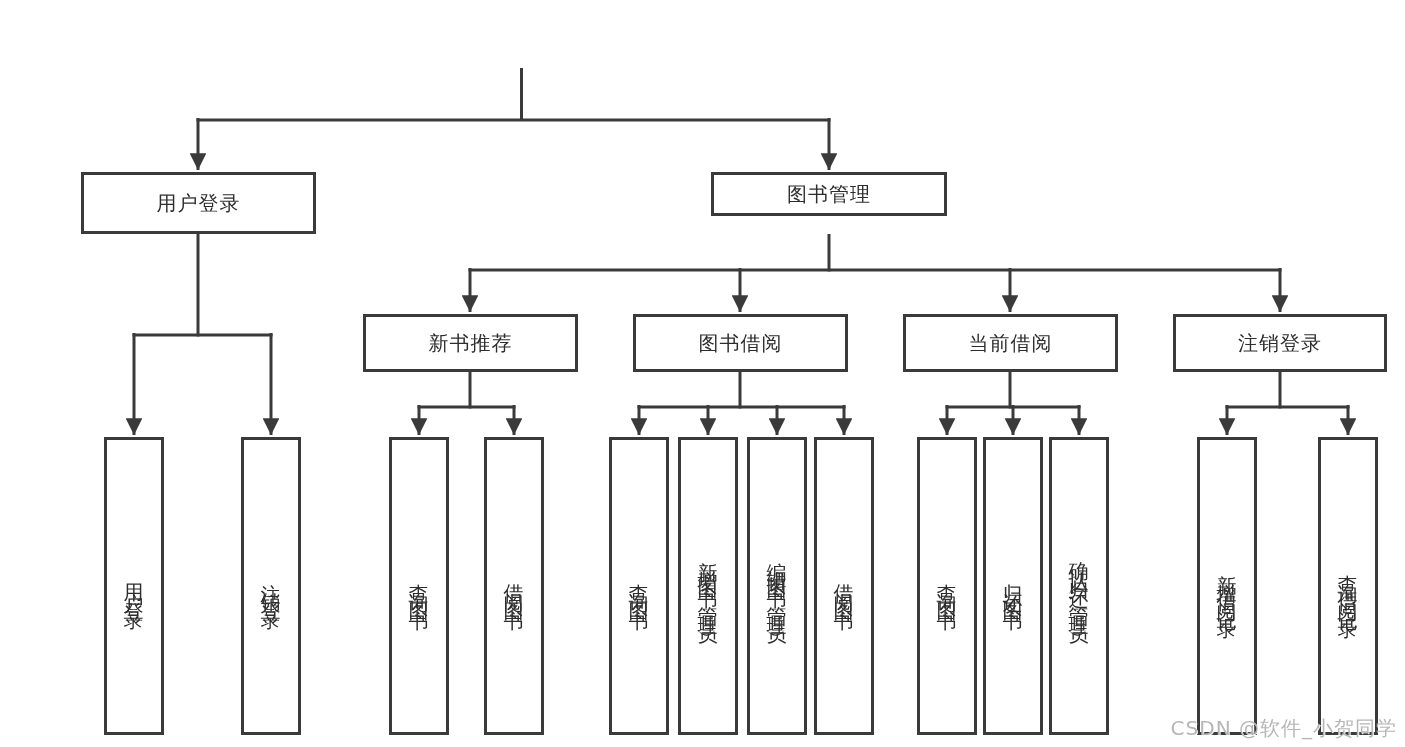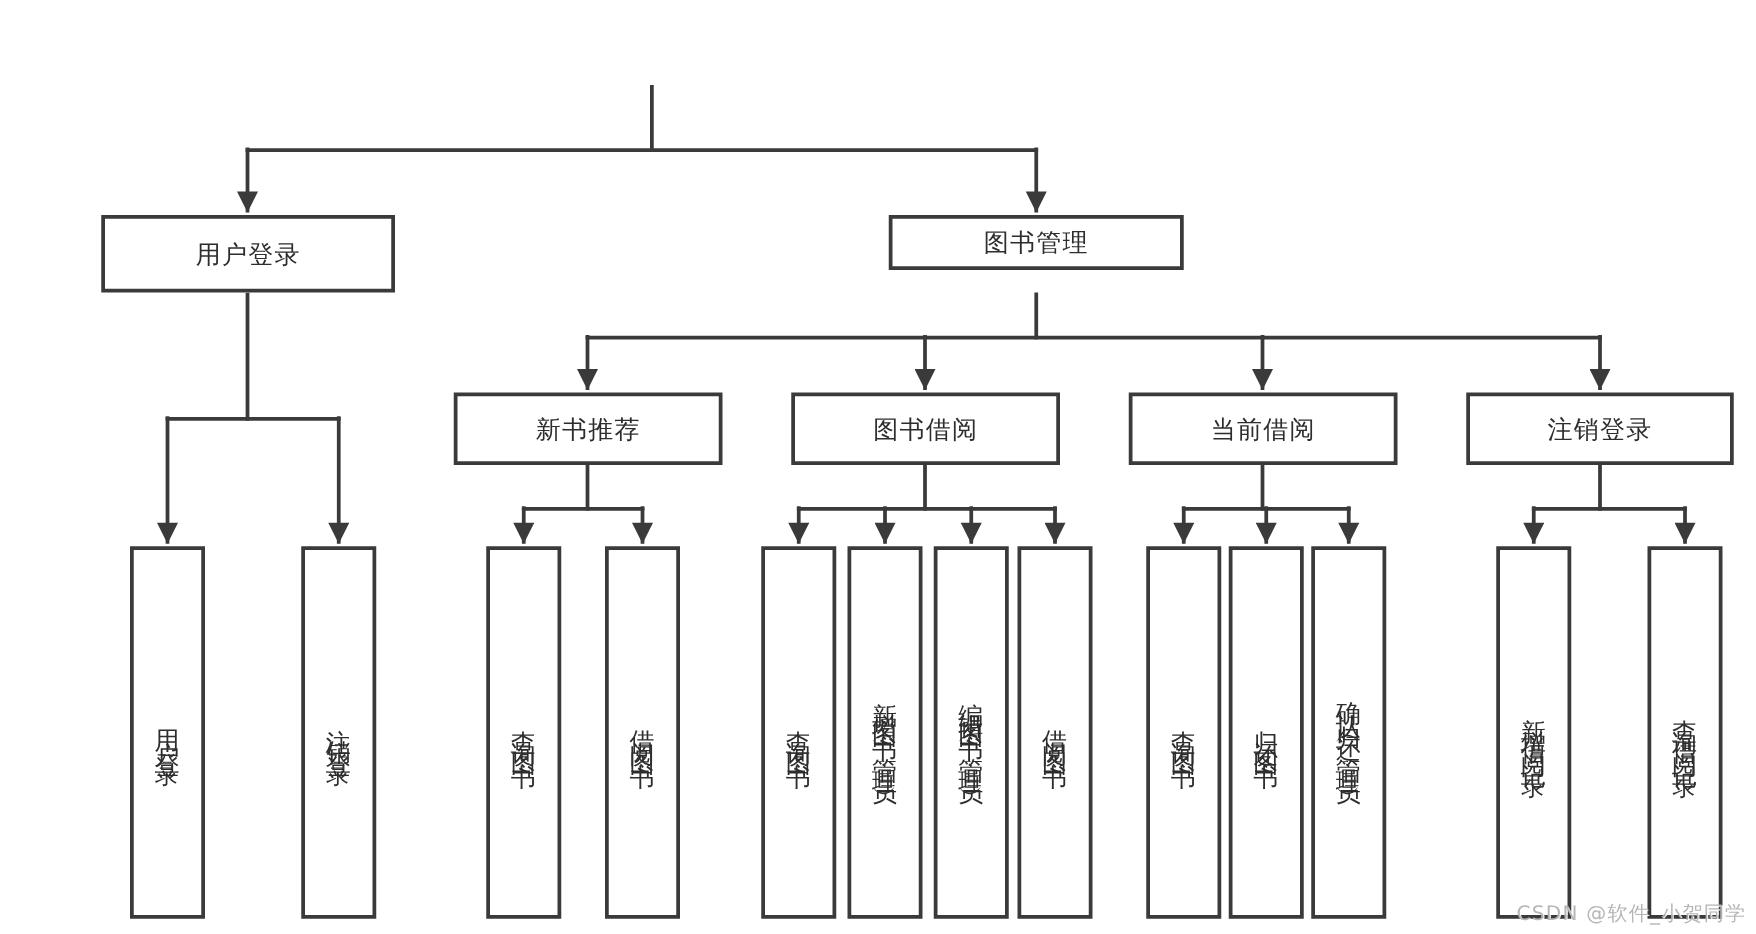--- a/index.html
+++ b/index.html
@@ -67,21 +67,21 @@
   .n-l8  { left: 814px;  }
   .n-l9  { left: 917px;  }
   .n-l10 { left: 983px;  }
   .n-l11 { left: 1049px; }
   .n-l12 { left: 1197px; }
   .n-l13 { left: 1318px; }
   #watermark {
     position: absolute;
     right: 8px;
     bottom: 5px;
-    font-size: 16px;
+    font-size: 20px;
     color: rgba(178, 178, 178, 0.95);
     text-shadow: 1px 1px 0 rgba(255, 255, 255, 0.9);
     letter-spacing: 1px;
     white-space: nowrap;
     z-index: 5;
   }
   line, path.stem { stroke: #3a3a3a; stroke-width: 3; fill: none; }
 </style>
 </head>
 <body>

